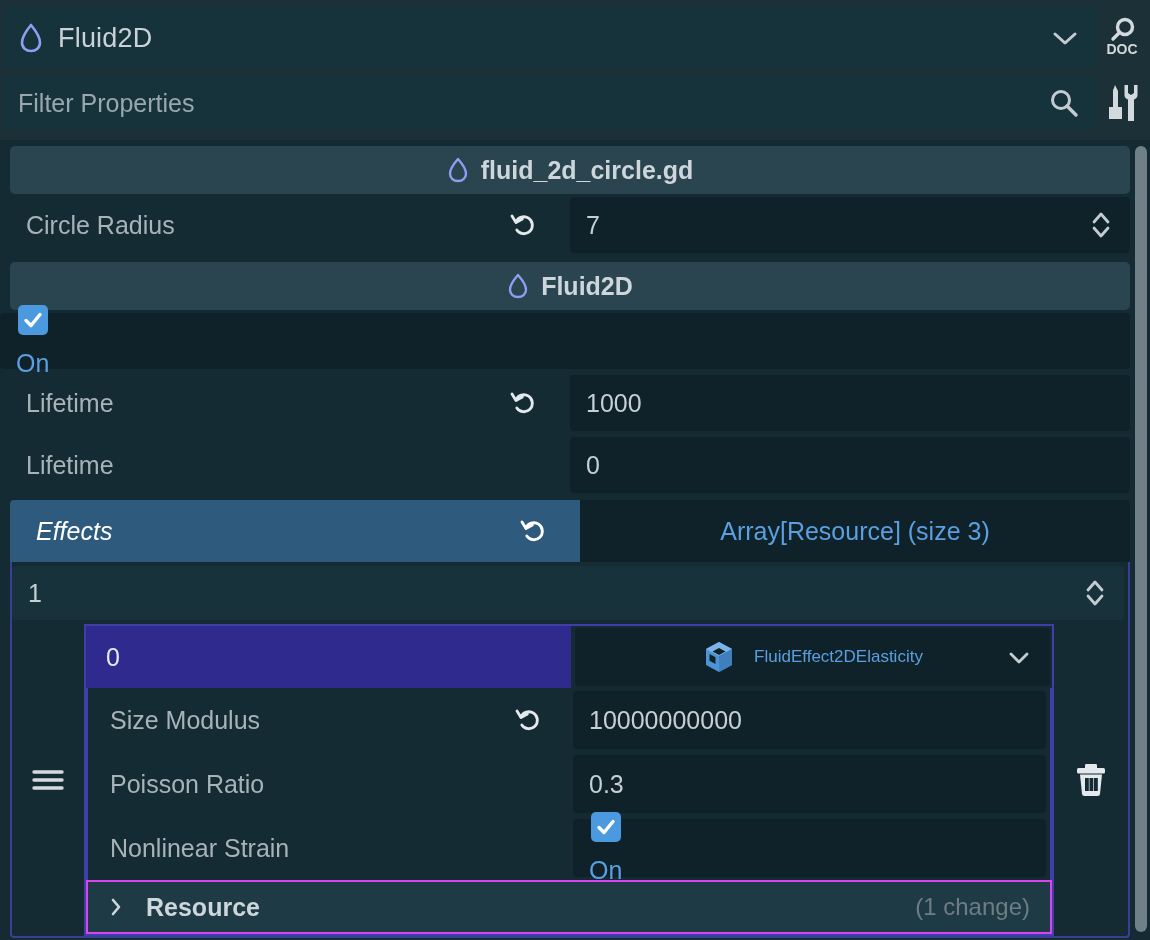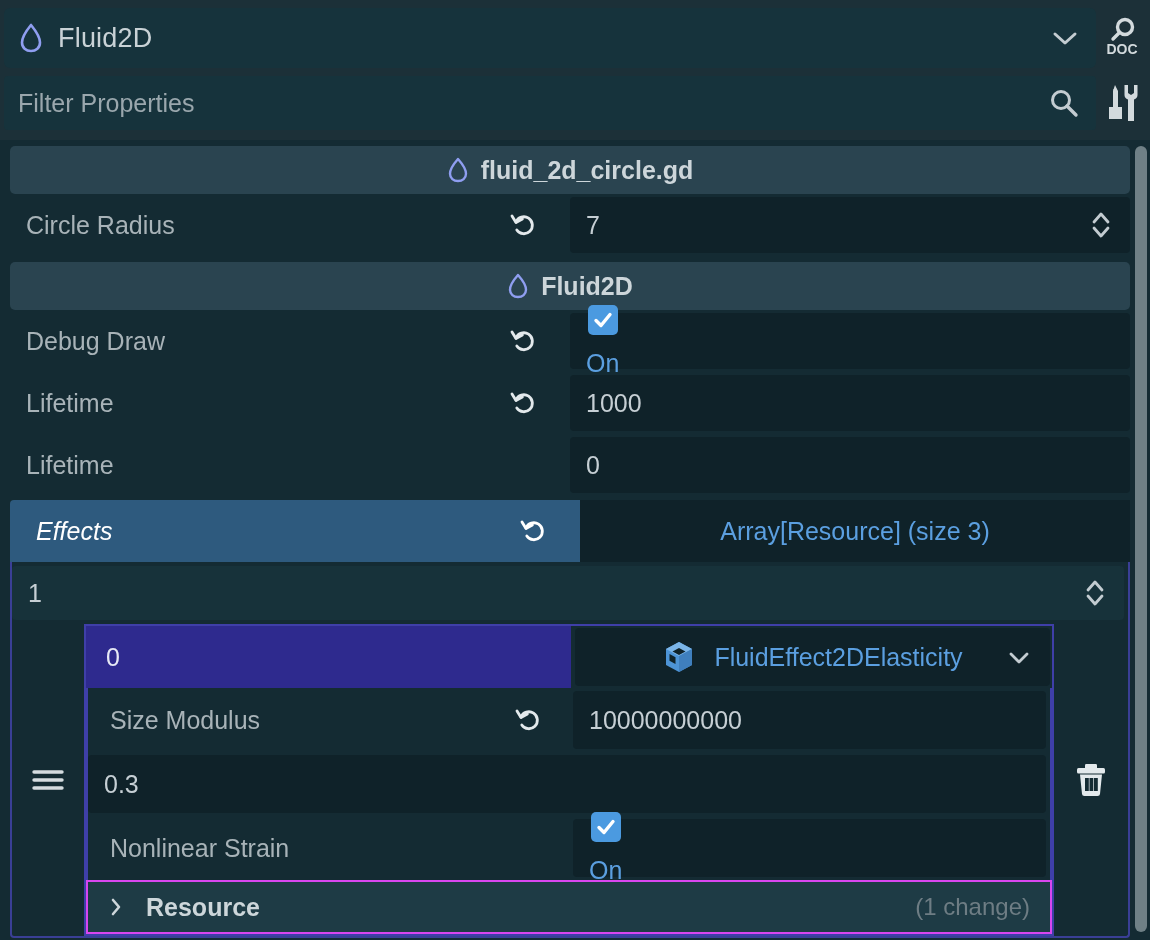--- a/index.html
+++ b/index.html
@@ -106,21 +106,21 @@
 
   .elem-head { display:flex; height:62px; }
   .elem-index {
     flex:0 0 485px; background:#2e2a8e; display:flex; align-items:center; padding-left:20px;
   }
   .elem-index .val { color:#e6e9f5; font-size:25px; }
   .elem-type {
     flex:1 1 auto; background:#0f2229; margin:2px 2px 2px 4px; border-radius:4px;
     display:flex; align-items:center; justify-content:center; gap:18px; position:relative;
   }
-  .elem-type .val { color:#5b9fe0; font-size:25px; }
+  .elem-type .val { color:#5b9fe0; font-size:17px; }
   .elem-type .dd { position:absolute; right:18px; top:50%; transform:translateY(-50%); }
 
   .sub-rows { border:2px solid #3f3fa8; border-top:none; border-bottom:none; }
   .sub-row { display:flex; height:64px; align-items:stretch; }
   .sub-name { flex:0 0 485px; display:flex; align-items:center; padding-left:22px; position:relative; }
   .sub-name .nm { color:#a8b3b8; font-size:25px; }
   .sub-name .revert { right:30px; }
   .sub-value {
     flex:1 1 auto; margin:3px 4px 3px 0; background:#0f2229; border-radius:4px;
     display:flex; align-items:center; padding:0 16px;
@@ -226,29 +226,20 @@
   <div class="section-header">
     <span>
       <svg width="22" height="26" viewBox="0 0 22 26">
         <path d="M11 2 C11 2 3 11 3 16.8 C3 21.2 6.6 24 11 24 C15.4 24 19 21.2 19 16.8 C19 11 11 2 11 2 Z" fill="none" stroke="#8f9ef0" stroke-width="2.4" stroke-linejoin="round"></path>
       </svg>
     </span>
     <span class="lbl">Fluid2D</span>
   </div>
 
   <div class="prop-row">
-    <div class="prop-name">
-      <span class="nm">Debug Draw</span>
-      <span class="revert">
-        <svg width="28" height="28" viewBox="0 0 28 28">
-          <path d="M6 11 A8.5 8.5 0 1 1 6.8 19" fill="none" stroke="#e3e9ec" stroke-width="2.8" stroke-linecap="round"></path>
-          <polyline points="2,5 6,11.6 12.4,8" fill="none" stroke="#e3e9ec" stroke-width="2.8" stroke-linecap="round" stroke-linejoin="round"></polyline>
-        </svg>
-      </span>
-    </div>
     <div class="prop-value">
       <div class="checkrow">
         <span class="cb">
           <svg width="22" height="22" viewBox="0 0 22 22">
             <polyline points="4,11.5 9,16.5 18,5.5" fill="none" stroke="#ffffff" stroke-width="3.4" stroke-linecap="round" stroke-linejoin="round"></polyline>
           </svg>
         </span>
         <span class="on-lbl">On</span>
       </div>
     </div>
@@ -353,20 +344,23 @@
                   <polyline points="2,5 6,11.6 12.4,8" fill="none" stroke="#e3e9ec" stroke-width="2.8" stroke-linecap="round" stroke-linejoin="round"></polyline>
                 </svg>
               </span>
             </div>
             <div class="sub-value">
               <span class="val">10000000000</span>
             </div>
           </div>
 
           <div class="sub-row">
+            <div class="sub-name">
+              <span class="nm">Poisson Ratio</span>
+            </div>
             <div class="sub-value">
               <span class="val">0.3</span>
             </div>
           </div>
 
           <div class="sub-row">
             <div class="sub-name">
               <span class="nm">Nonlinear Strain</span>
             </div>
             <div class="sub-value">

